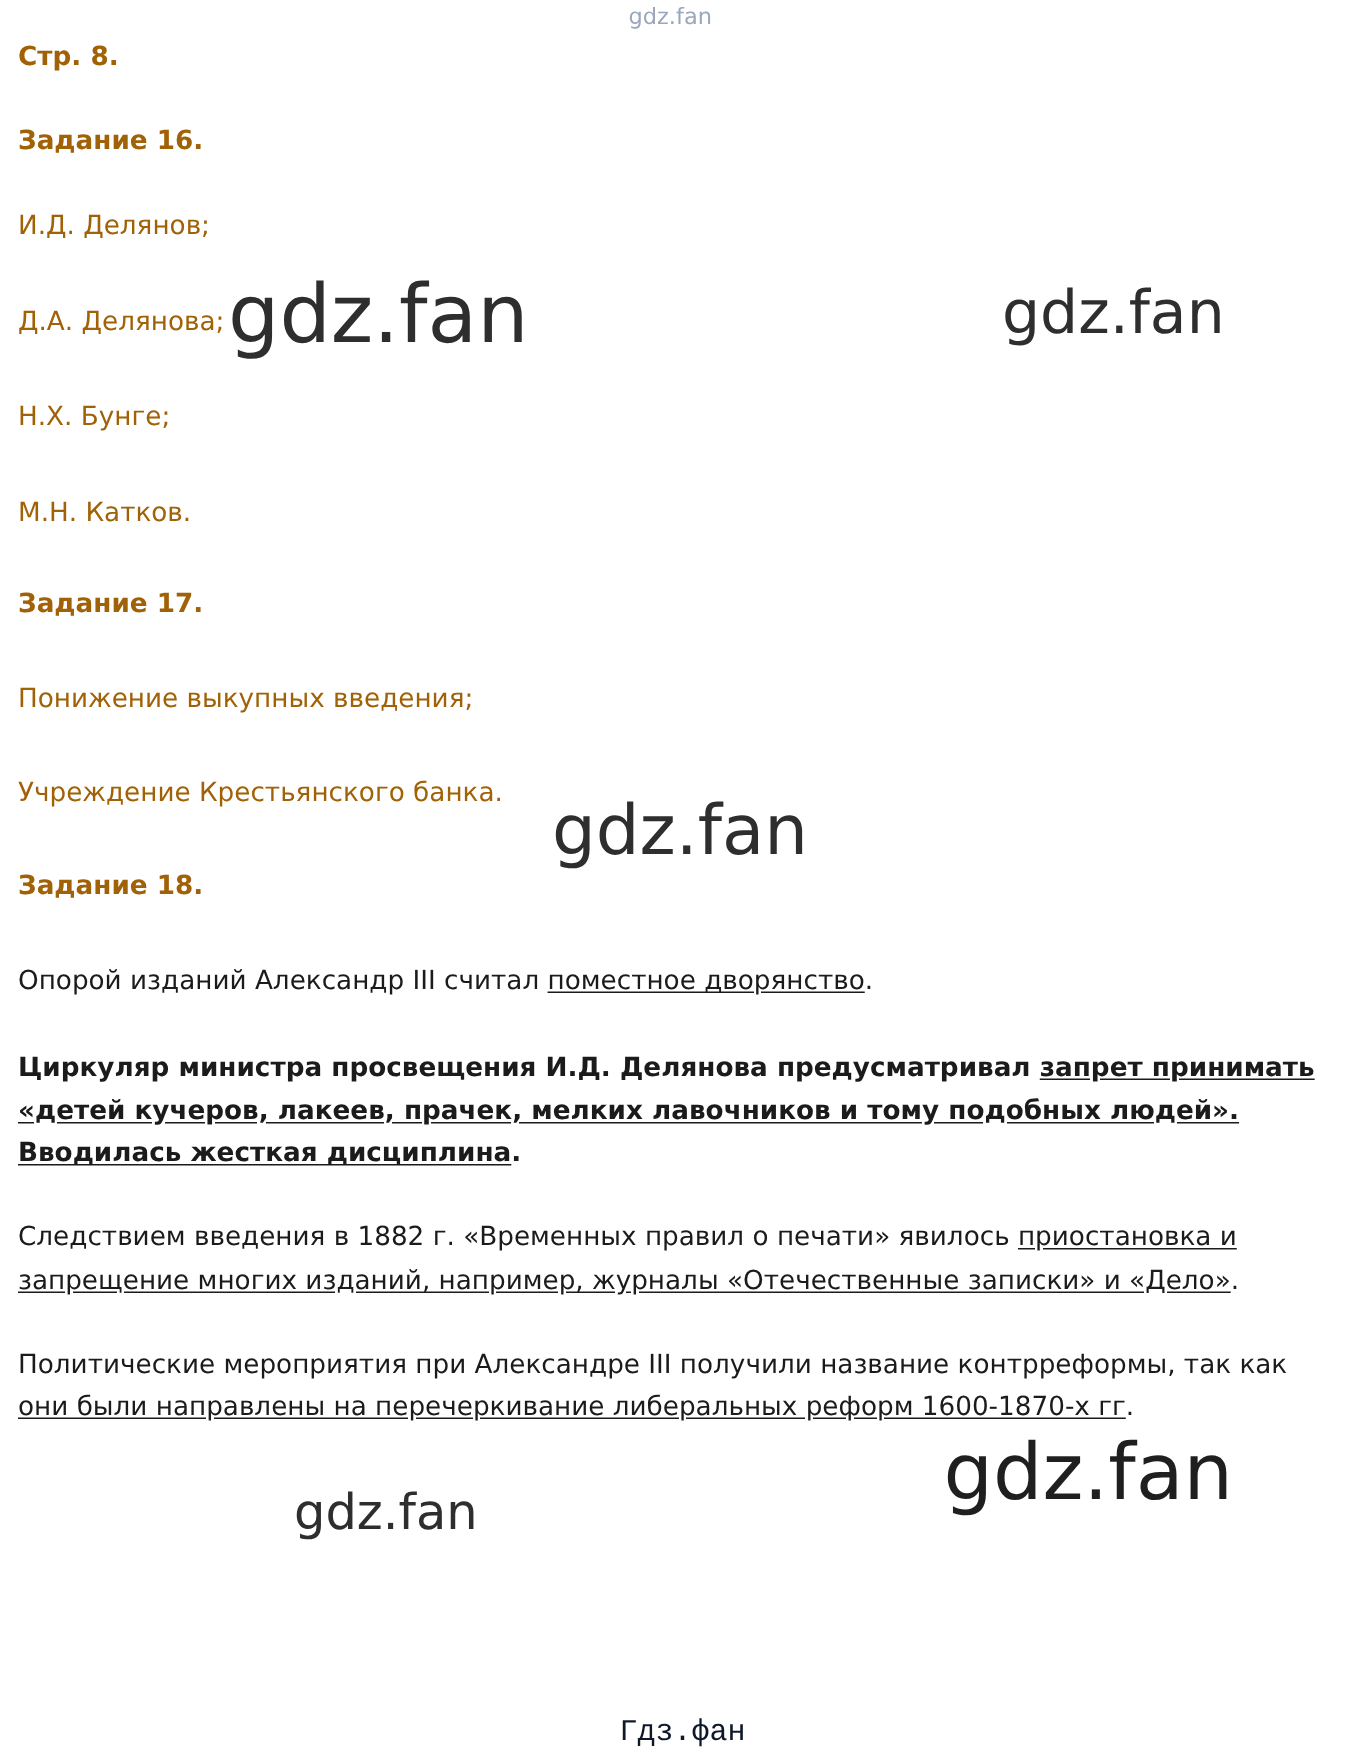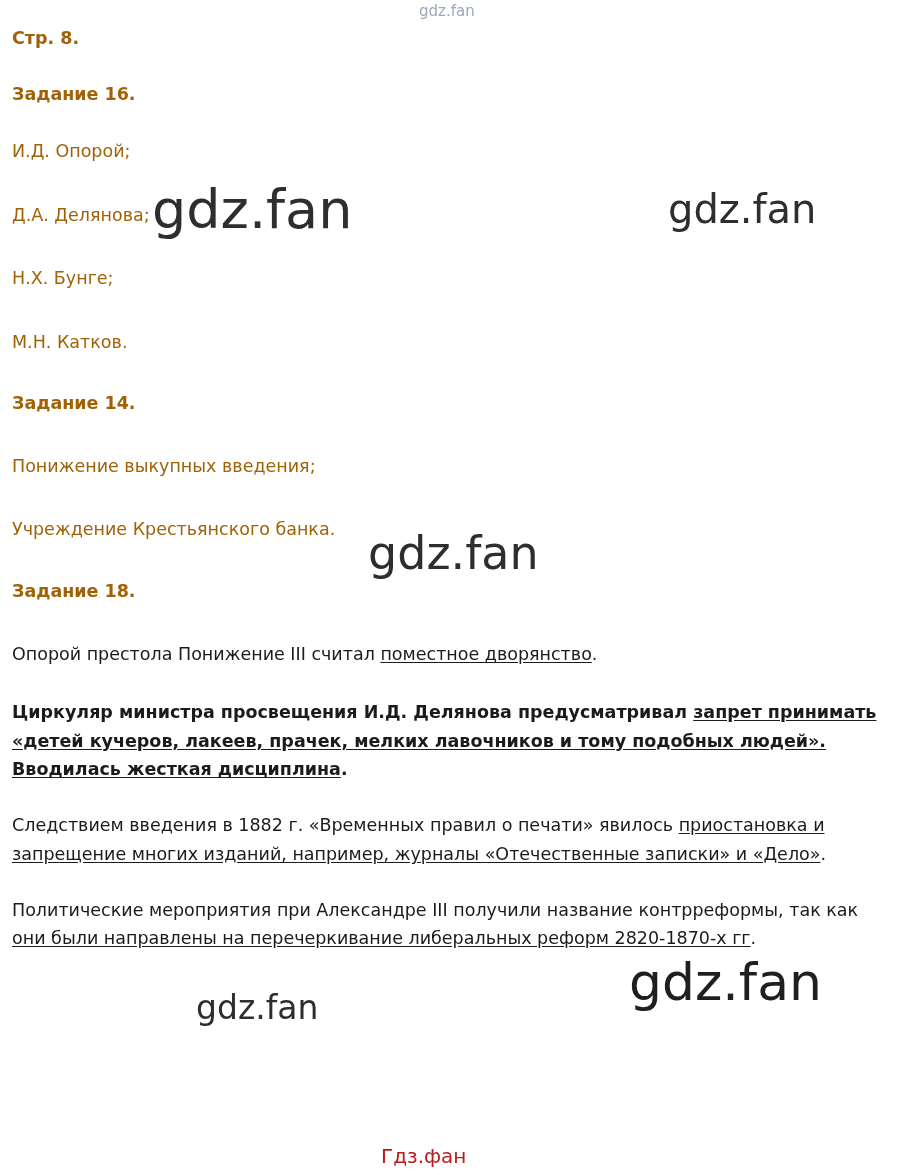--- a/index.html
+++ b/index.html
@@ -86,65 +86,66 @@
     font-size: 33px;
     color: #2e2e2e;
   }
   .wm-5 {
     left: 629px;
     top: 952px;
     font-size: 52px;
     color: #1f1f1f;
   }
   .wm-bottom {
-    left: 381px;
+    left: 413px;
     top: 1144px;
     font-size: 20px;
-    color: #b91c1c;
+    color: #0f172a;
+    font-family: Liberation Mono, monospace;
   }
 </style>
 </head>
 <body>
 
 <div class="page">
 
   <div class="wm wm-top">gdz.fan</div>
 
   <div class="content">
 
     <div class="line bold" style="margin-bottom:38px;">Стр. 8.</div>
 
     <div class="line bold" style="margin-bottom:40px;">Задание 16.</div>
 
-    <div class="line" style="margin-bottom:46px;">И.Д. Опорой;</div>
+    <div class="line" style="margin-bottom:46px;">И.Д. Делянов;</div>
     <div class="line" style="margin-bottom:46px;">Д.А. Делянова;</div>
     <div class="line" style="margin-bottom:46px;">Н.Х. Бунге;</div>
     <div class="line" style="margin-bottom:44px;">М.Н. Катков.</div>
 
-    <div class="line bold" style="margin-bottom:45px;">Задание 14.</div>
+    <div class="line bold" style="margin-bottom:45px;">Задание 17.</div>
 
     <div class="line" style="margin-bottom:46px;">Понижение выкупных введения;</div>
     <div class="line" style="margin-bottom:44px;">Учреждение Крестьянского банка.</div>
 
     <div class="line bold" style="margin-bottom:40px;">Задание 18.</div>
 
     <div class="para-multi" style="margin-bottom:30px;">
-      <span>Опорой престола Понижение III считал </span><span class="u">поместное дворянство</span><span>.</span>
+      <span>Опорой изданий Александр III считал </span><span class="u">поместное дворянство</span><span>.</span>
     </div>
 
     <div class="para-multi" style="margin-bottom:28px;font-weight:bold;">
       <span>Циркуляр министра просвещения И.Д. Делянова предусматривал </span><span class="u">запрет принимать «детей кучеров, лакеев, прачек, мелких лавочников и тому подобных людей». Вводилась жесткая дисциплина</span><span>.</span>
     </div>
 
     <div class="para-multi" style="margin-bottom:28px;">
       <span>Следствием введения в 1882 г. «Временных правил о печати» явилось </span><span class="u">приостановка и запрещение многих изданий, например, журналы «Отечественные записки» и «Дело»</span><span>.</span>
     </div>
 
     <div class="para-multi">
-      <span>Политические мероприятия при Александре III получили название контрреформы, так как </span><span class="u">они были направлены на перечеркивание либеральных реформ 2820-1870-х гг</span><span>.</span>
+      <span>Политические мероприятия при Александре III получили название контрреформы, так как </span><span class="u">они были направлены на перечеркивание либеральных реформ 1600-1870-х гг</span><span>.</span>
     </div>
 
   </div>
 
   <div class="wm wm-1">gdz.fan</div>
   <div class="wm wm-2">gdz.fan</div>
   <div class="wm wm-3">gdz.fan</div>
   <div class="wm wm-5">gdz.fan</div>
   <div class="wm wm-4">gdz.fan</div>
   <div class="wm wm-bottom">Гдз.фан</div>

